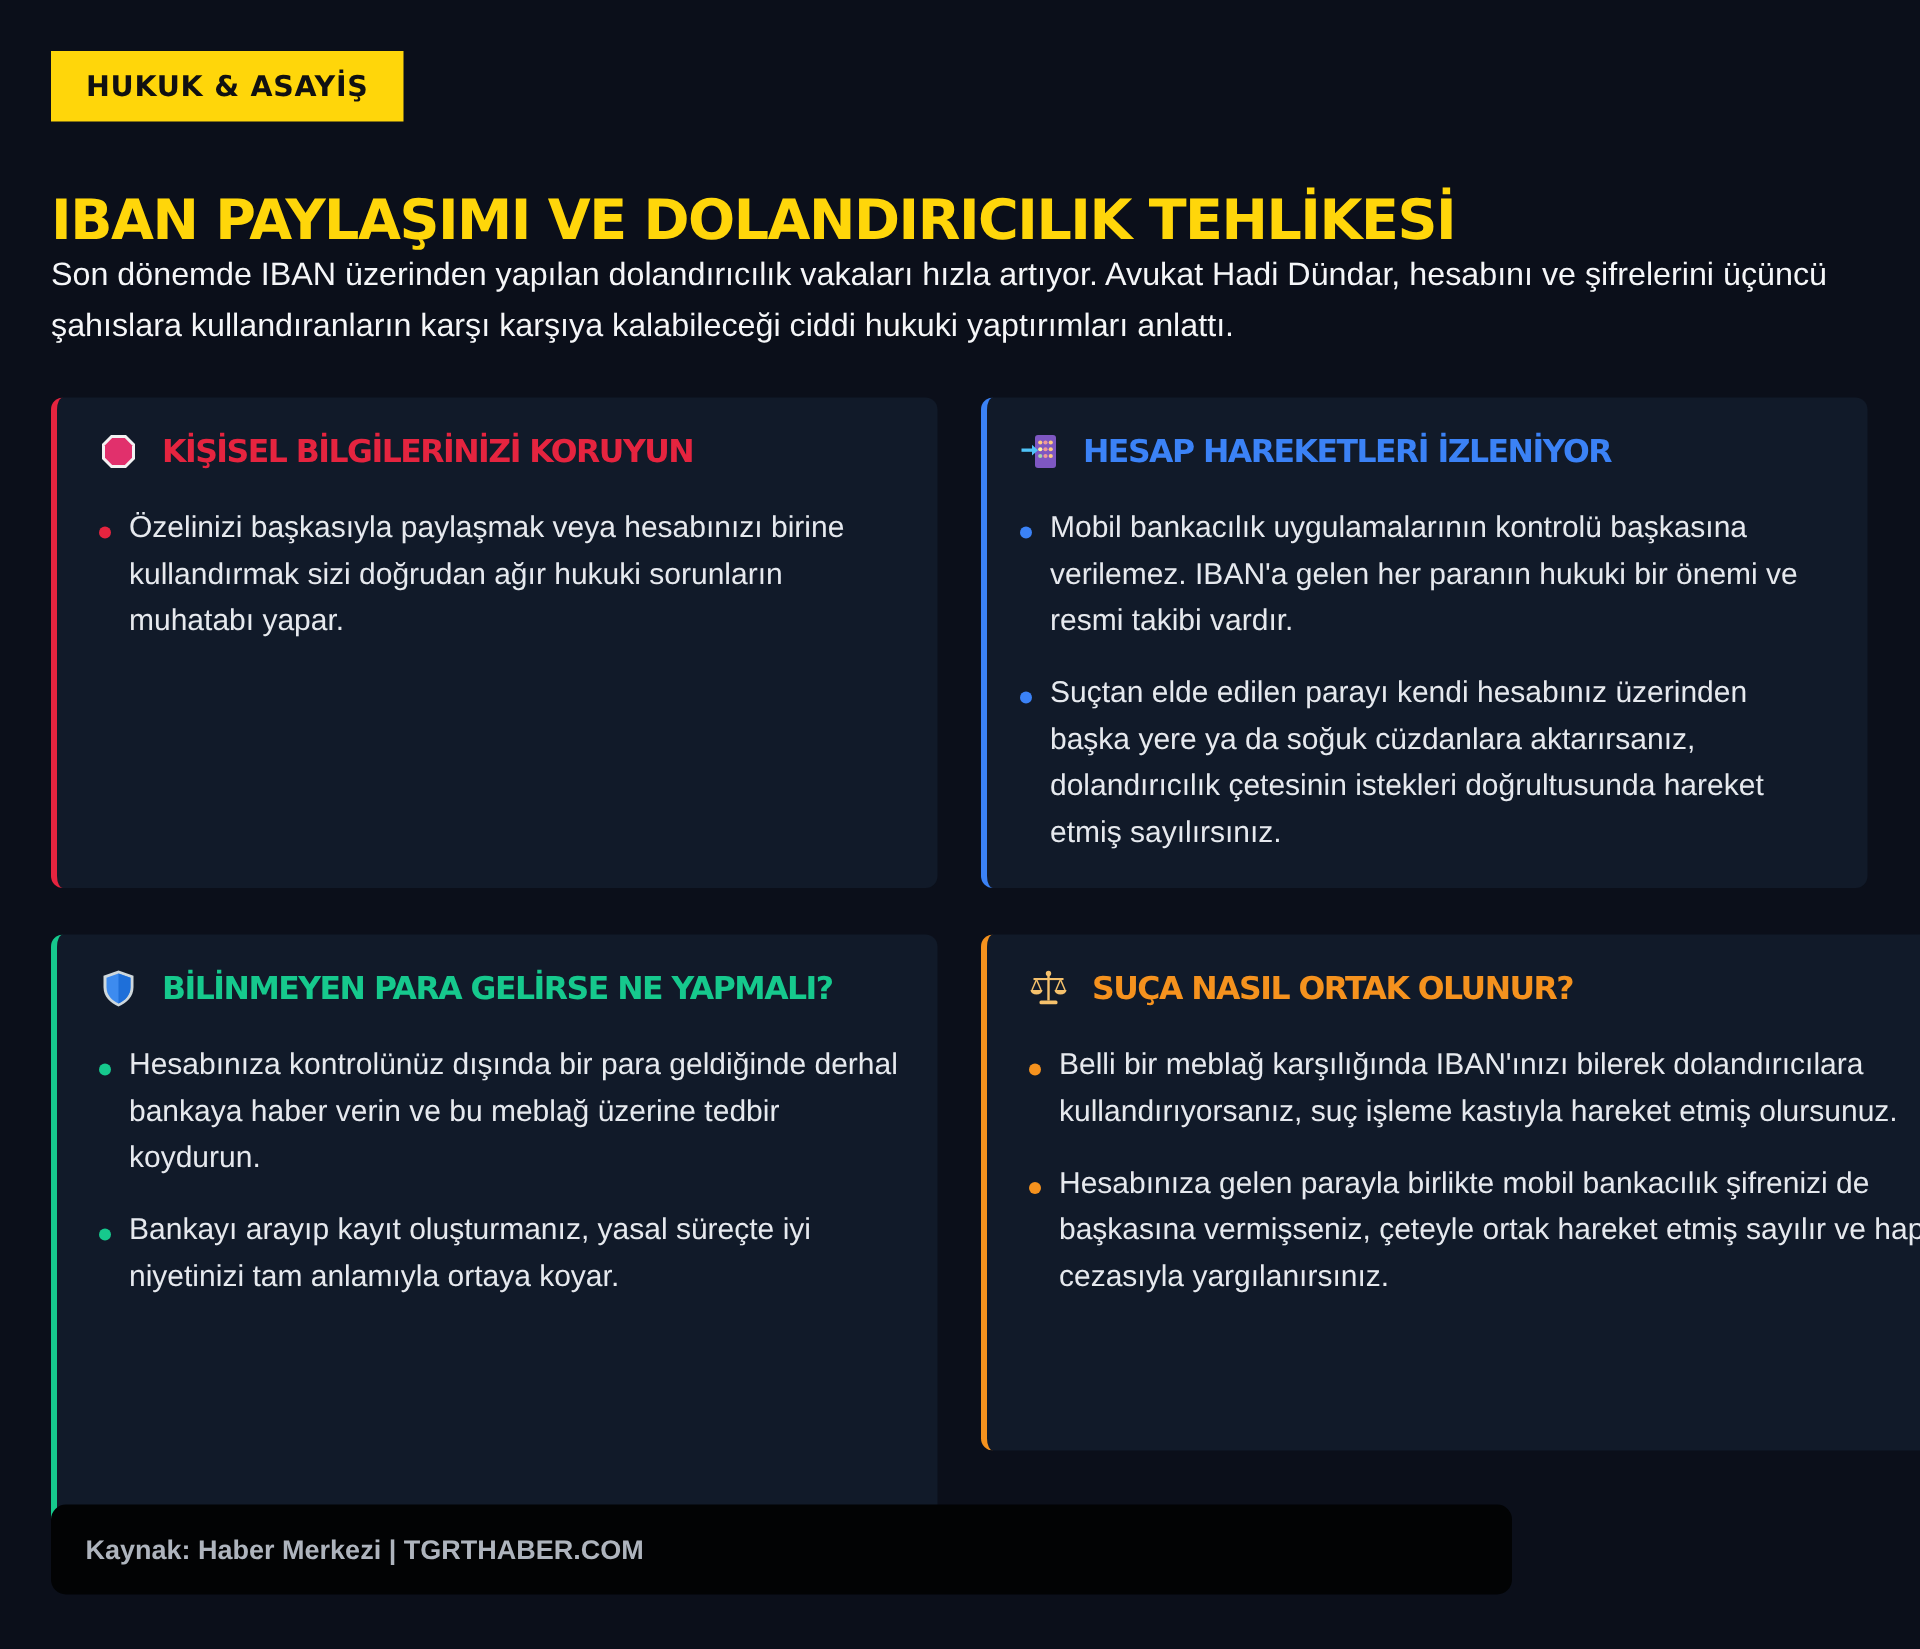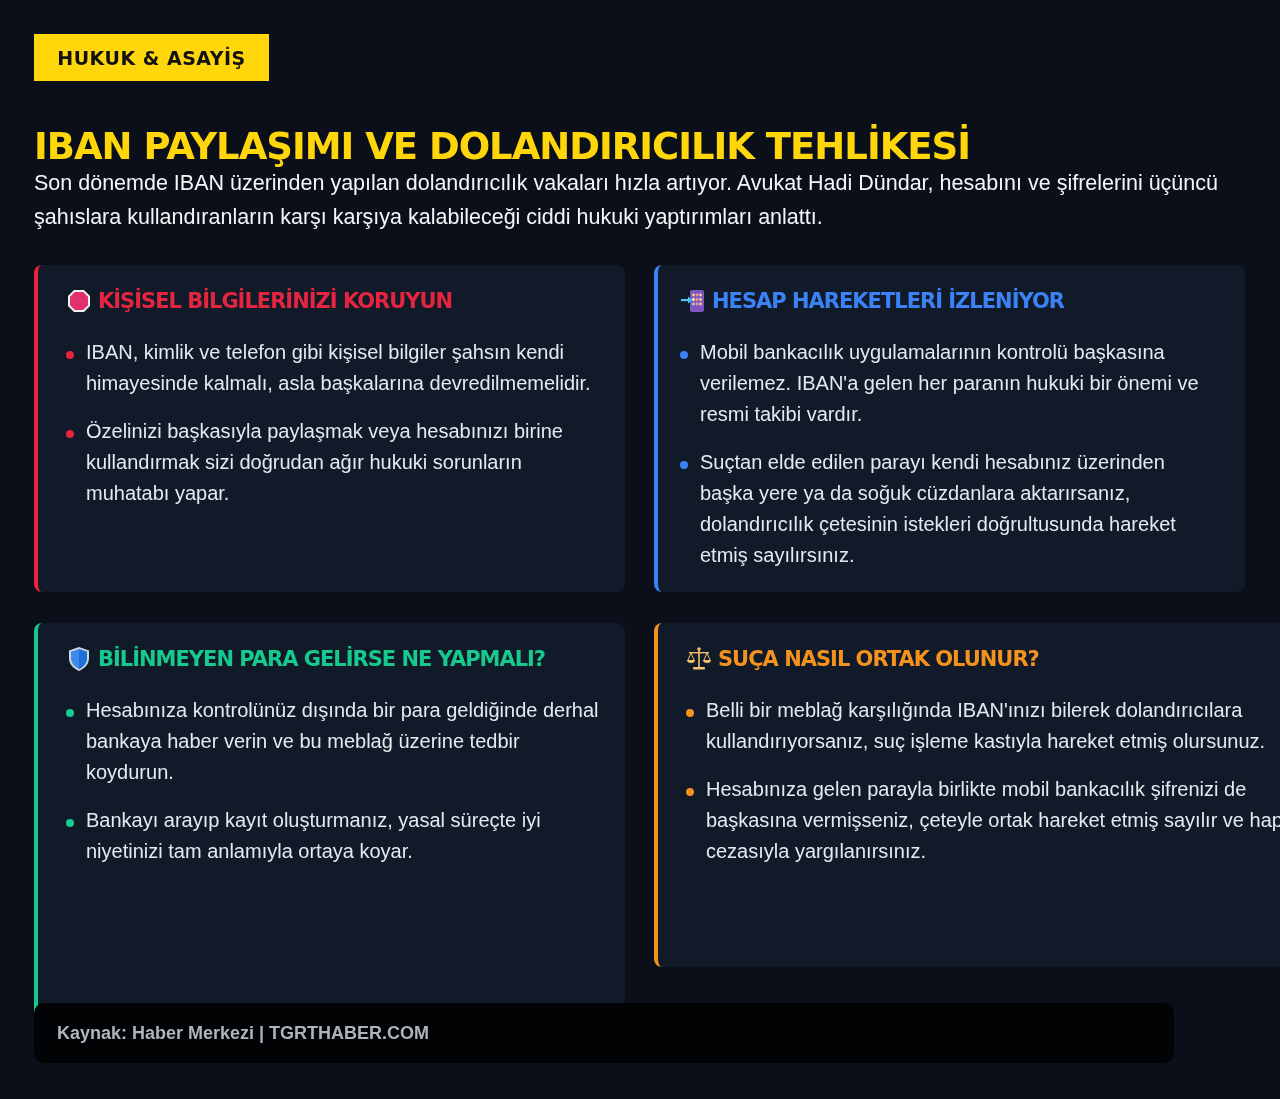--- a/index.html
+++ b/index.html
@@ -20,38 +20,38 @@
   .lead {
     position: absolute; left: 34px; top: 166px; width: 1200px;
     color: #f5f6f8; font-size: 21.5px; line-height: 34px;
   }
 
   .card {
     position: absolute; background: #111a29; border-radius: 8px;
     border-left: 4px solid var(--accent);
     padding: 22px 24px 0 28px;
   }
-  .card-head { display: flex; align-items: center; gap: 6px; height: 28px; margin-bottom: 22px; }
+  .card-head { display: flex; align-items: center; gap: 16px; height: 28px; margin-bottom: 22px; }
   .card-icon { width: 26px; height: 26px; display: flex; align-items: center; justify-content: center; }
   .card-title {
     color: var(--accent); font-family: "DejaVu Sans", sans-serif; font-weight: 700;
     font-size: 21px; letter-spacing: -1px; white-space: nowrap;
   }
   .card ul { list-style: none; }
   .card li {
     position: relative; padding-left: 20px; font-size: 20px; line-height: 31px;
     color: #e6e9ee; margin-bottom: 17px;
   }
   .card li .dot {
     position: absolute; left: 0; top: 14px; width: 8px; height: 8px; border-radius: 50%;
     background: var(--accent);
   }
 
   .footer {
-    position: absolute; left: 34px; top: 1003px; width: 1140px; height: 60px;
+    position: absolute; left: 34px; top: 1003px; width: 974px; height: 60px;
     background: #020304; border-radius: 10px;
     display: flex; align-items: center; padding-left: 23px;
     color: #aeb4bd; font-size: 18px; font-weight: 700;
   }
 </style>
 </head>
 <body>
 
 <div class="tag">HUKUK &amp; ASAYİŞ</div>
 <h1 class="title">IBAN PAYLAŞIMI VE DOLANDIRICILIK TEHLİKESİ</h1>
@@ -61,21 +61,20 @@
   <div class="card-head">
     <span class="card-icon">
       <svg width="24" height="24" viewBox="0 0 24 24">
         <polygon points="7,1 17,1 23,7 23,17 17,23 7,23 1,17 1,7" fill="#f2f2f2"></polygon>
         <polygon points="7.8,3 16.2,3 21,7.8 21,16.2 16.2,21 7.8,21 3,16.2 3,7.8" fill="#e1306c"></polygon>
       </svg>
     </span>
     <h2 class="card-title">KİŞİSEL BİLGİLERİNİZİ KORUYUN</h2>
   </div>
   <ul>
-    <li><span class="dot"></span><span>IBAN, kimlik ve telefon gibi kişisel bilgiler şahsın kendi himayesinde kalmalı, asla başkalarına devredilmemelidir.</span></li>
     <li><span class="dot"></span><span>Özelinizi başkasıyla paylaşmak veya hesabınızı birine kullandırmak sizi doğrudan ağır hukuki sorunların muhatabı yapar.</span></li>
   </ul>
 </section>
 
 <section class="card" style="--accent:#3b82f6; left:654px; top:265px; width:591px; height:327px;padding-left:22px;">
   <div class="card-head">
     <span class="card-icon">
       <svg width="26" height="26" viewBox="0 0 26 26">
         <rect x="10" y="2" width="14" height="22" rx="2" fill="#7e57c2"></rect>
         <circle cx="13.5" cy="7" r="1.4" fill="#ffcc80"></circle>

